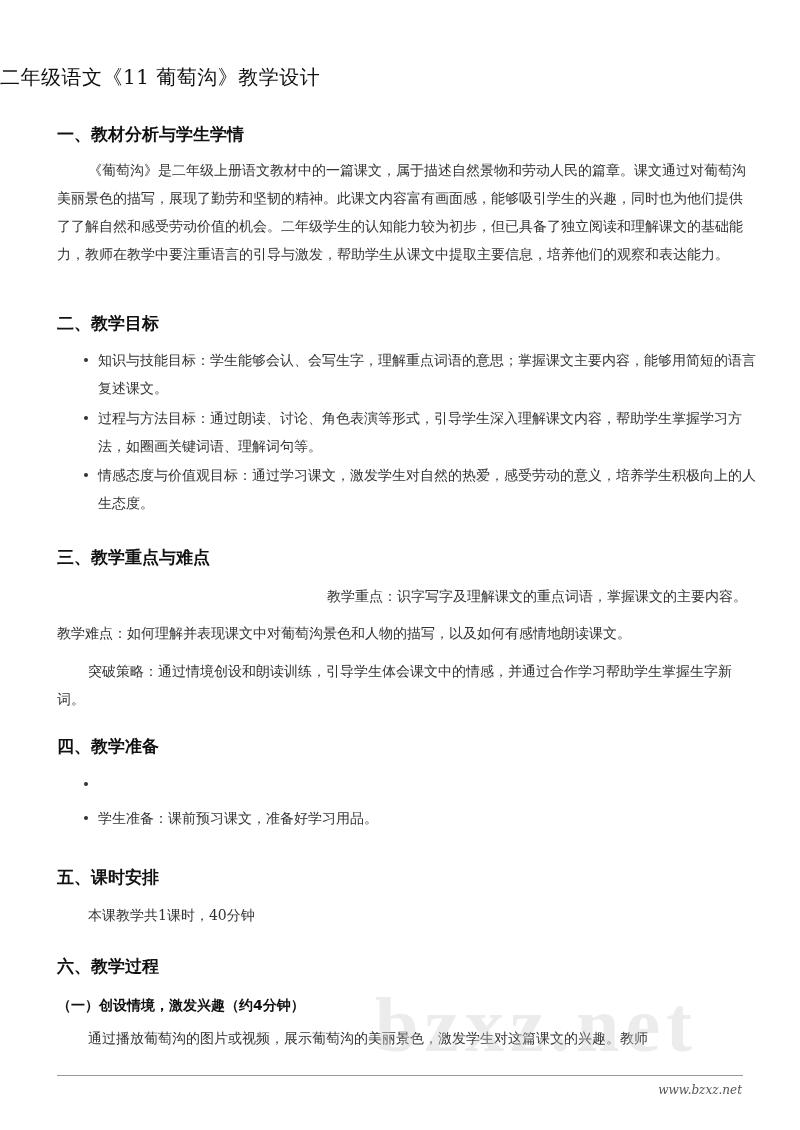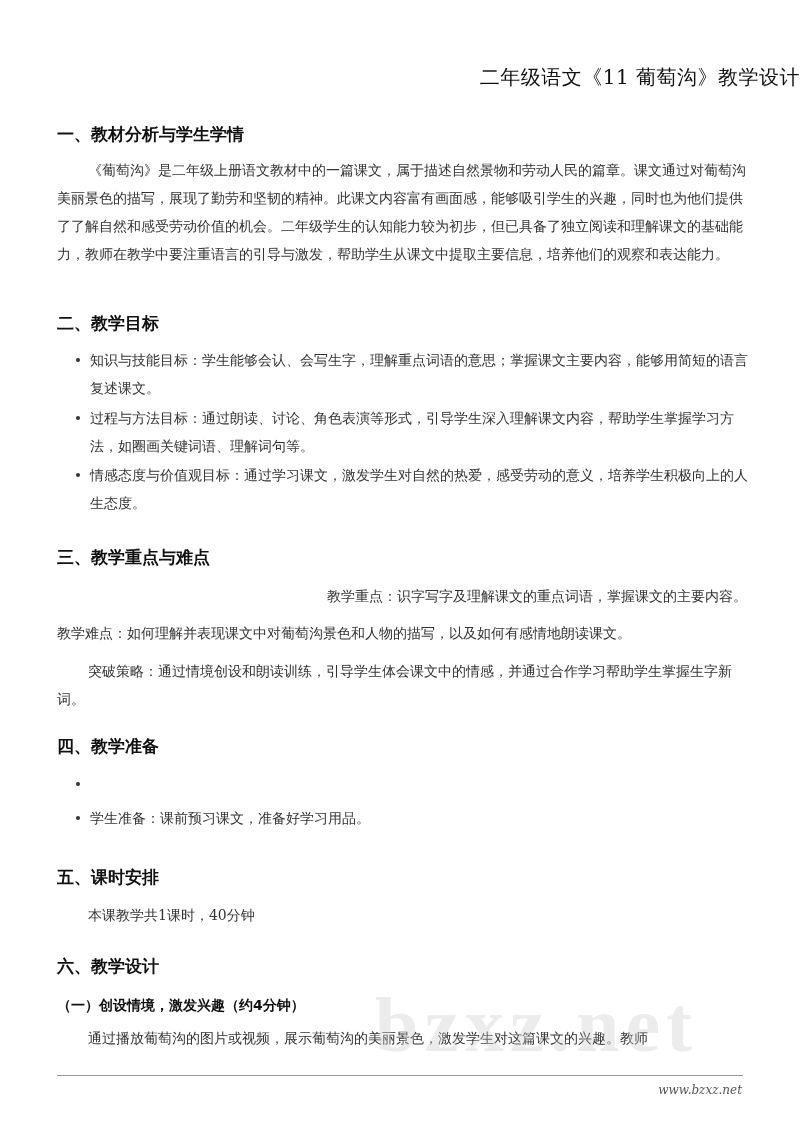--- a/index.html
+++ b/index.html
@@ -2,33 +2,33 @@
 <html><head>
   <meta charset="utf-8">
   <style>
     html, body { margin: 0; padding: 0; background: #ffffff; }
     body {
       width: 800px; height: 1130px; position: relative; overflow: hidden;
       font-family: "DejaVu Serif", "Liberation Serif", serif;
       color: #222;
     }
     .title {
-      position: absolute; top: 64px; left: 0; width: 800px; text-align: right;
+      position: absolute; top: 64px; left: 0; width: 800px; text-align: left;
       font-size: 20px; color: #111; letter-spacing: 0.5px;
     }
     .h1 {
       position: absolute; left: 57px; font-size: 17px; font-weight: bold; color: #111;
       font-family: "DejaVu Sans", "Liberation Sans", sans-serif;
     }
     .para {
       position: absolute; left: 57px; width: 690px; font-size: 14px; line-height: 28px; color: #333;
     }
     .indent { text-indent: 31px; }
     .bullet {
-      position: absolute; left: 76px; width: 668px; font-size: 14px; line-height: 28px; color: #333;
+      position: absolute; left: 84px; width: 668px; font-size: 14px; line-height: 28px; color: #333;
       padding-left: 14px;
     }
     .bullet .dot {
       position: absolute; left: 0; top: 12px; width: 4px; height: 4px; border-radius: 50%; background: #333;
     }
     .h2 {
       position: absolute; left: 57px; font-size: 14px; font-weight: bold; color: #111;
       font-family: "DejaVu Sans", "Liberation Sans", sans-serif;
     }
     .watermark {
@@ -77,21 +77,21 @@
     <span class="dot"></span>
   </div>
   <div class="bullet" style="top:804px;">
     <span class="dot"></span>
     <span>学生准备：课前预习课文，准备好学习用品。</span>
   </div>
 
   <div class="h1" style="top:866px;">五、课时安排</div>
   <div class="para indent" style="top:901px;">本课教学共1课时，40分钟</div>
 
-  <div class="h1" style="top:955px;">六、教学设计</div>
+  <div class="h1" style="top:955px;">六、教学过程</div>
   <div class="h2" style="top:997px;">（一）创设情境，激发兴趣（约4分钟）</div>
   <div class="para indent" style="top:1024px;">通过播放葡萄沟的图片或视频，展示葡萄沟的美丽景色，激发学生对这篇课文的兴趣。教师</div>
 
   <div class="watermark">bzxz.net</div>
 
   <div class="rule"></div>
   <div class="footer">www.bzxz.net</div>
 </div>
 
 </body></html>

